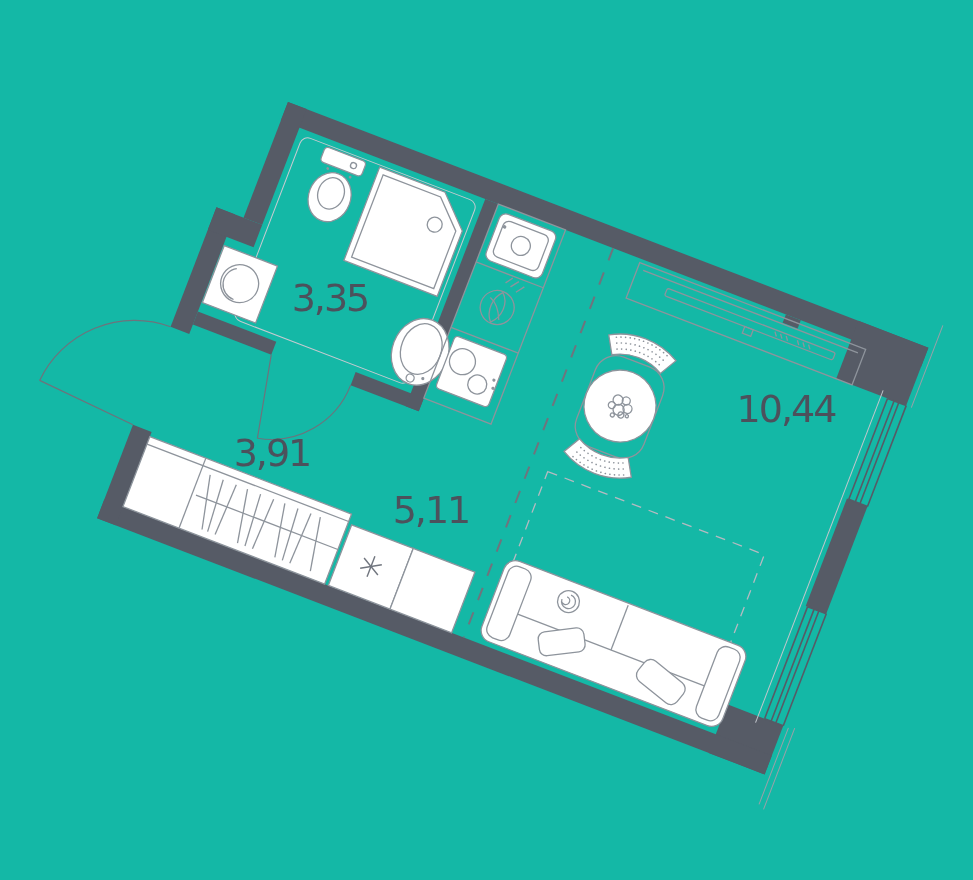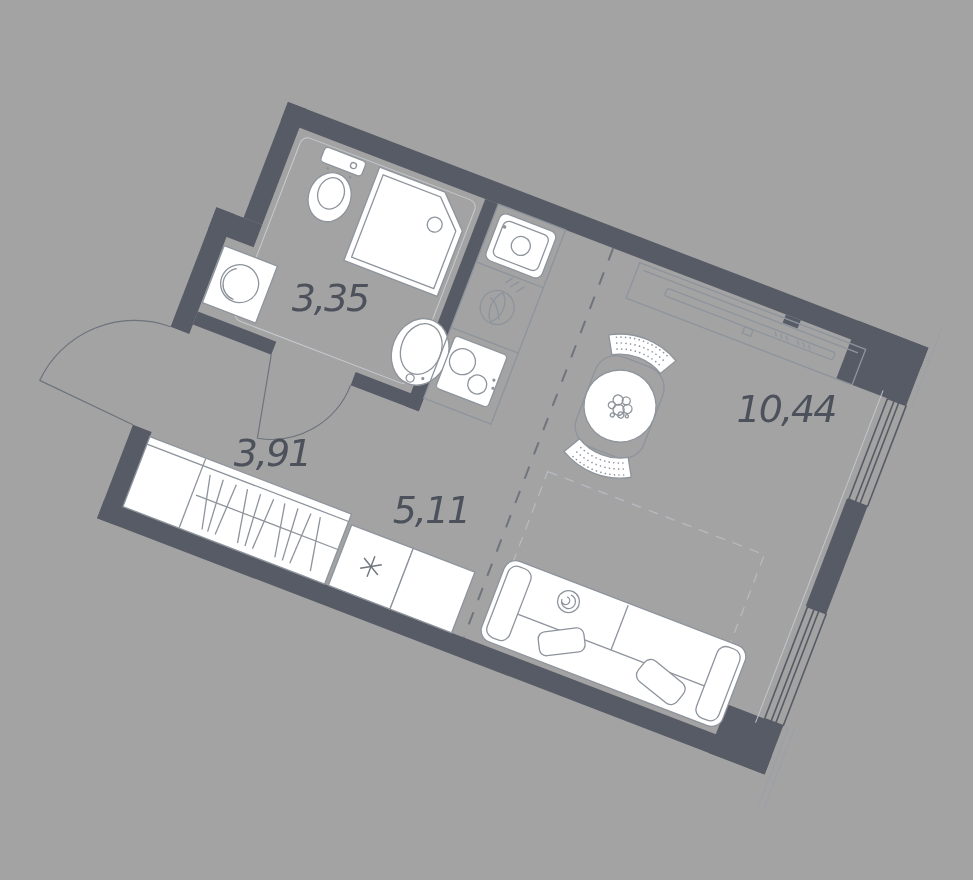--- a/index.html
+++ b/index.html
@@ -1,17 +1,17 @@
 <!DOCTYPE html>
 <html><head>
 <meta charset="utf-8">
 <style>
   html,body{margin:0;padding:0;background:#ffffff;}
-  .stage{position:relative;width:973px;height:880px;background:#a3a3a3;overflow:hidden;
-         font-family:"DejaVu Sans", sans-serif;font-style:italic;}
+  .stage{position:relative;width:973px;height:880px;background:#14b8a6;overflow:hidden;
+         font-family:"DejaVu Sans", sans-serif;}
   svg{position:absolute;left:0;top:0;}
   .room-label{font-family:"DejaVu Sans", sans-serif;font-size:38px;letter-spacing:-2px;
               fill:#4c515c;}
   .wall{fill:#565b66;stroke:none;}
   .fix{fill:none;stroke:#8e949c;stroke-width:1.3;}
   .fixw{fill:#ffffff;stroke:#8e949c;stroke-width:1.3;}
   .lite{fill:none;stroke:#c6cad0;stroke-width:1;}
   .glz{stroke:#565b66;stroke-width:1.6;fill:none;}
   .door{fill:none;stroke:#6e737c;stroke-width:1.2;}
   .zone{stroke:#6f747d;stroke-width:2;stroke-dasharray:13 13;fill:none;}

